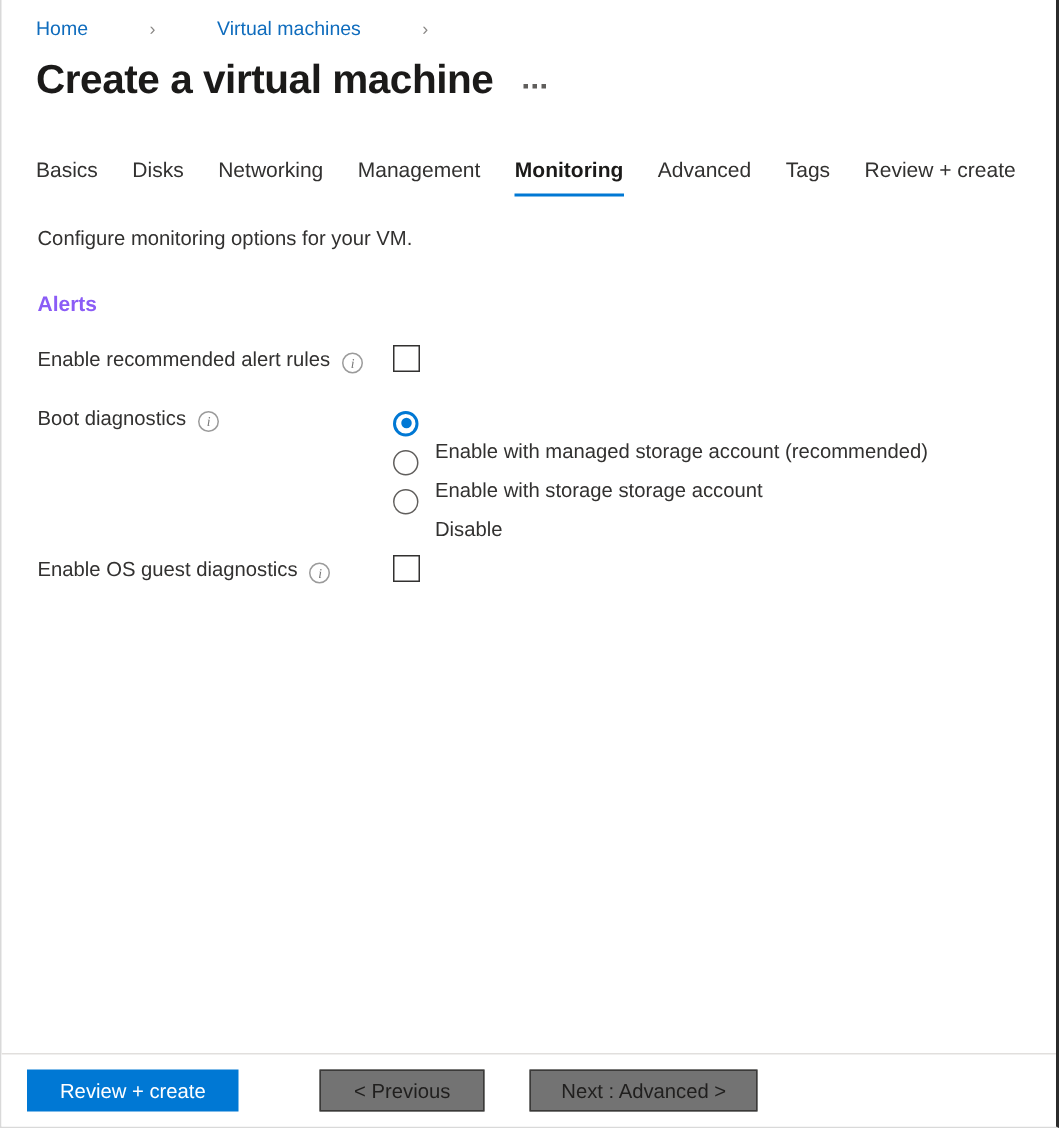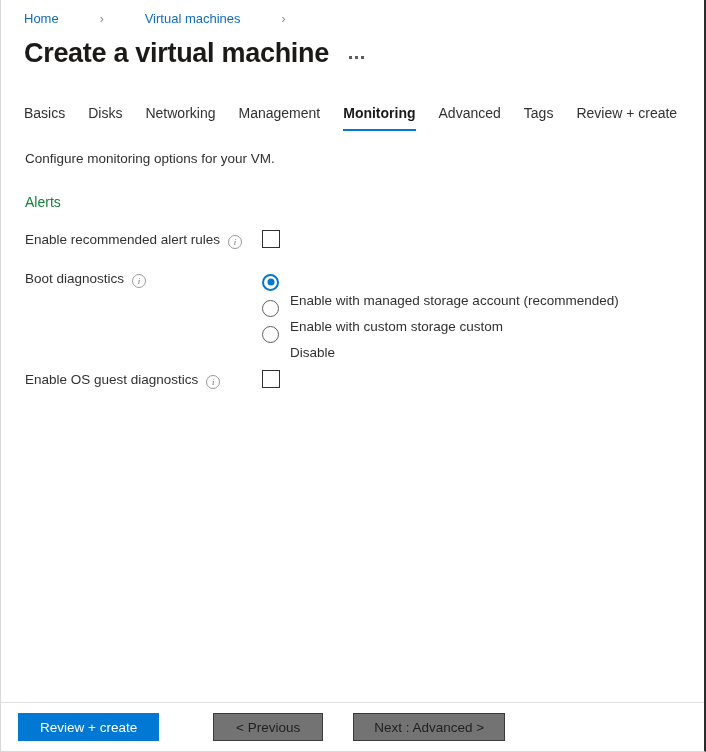--- a/index.html
+++ b/index.html
@@ -110,23 +110,23 @@
   .form {
     padding: 19px 0 0 24px;
     font-size: 13.5px;
   }
   .intro {
     color: #323130;
     font-size: 13.5px;
     line-height: 18px;
   }
   .section-heading {
-    font-weight: 400;
+    font-weight: 700;
     font-size: 14px;
-    color: #15803d;
+    color: #8b5cf6;
     margin-top: 26px;
   }
   .field-row {
     display: flex;
     align-items: flex-start;
     margin-top: 20px;
   }
   .field-label {
     width: 237px;
     display: flex;
@@ -301,21 +301,21 @@
           <span class="ltext">Boot diagnostics</span>
           <span class="info-icon">i</span>
         </div>
         <div class="radio-group">
           <div class="radio-item">
             <span class="radio checked"></span>
             <span class="radio-label">Enable with managed storage account (recommended)</span>
           </div>
           <div class="radio-item">
             <span class="radio"></span>
-            <span class="radio-label">Enable with custom storage custom</span>
+            <span class="radio-label">Enable with storage storage account</span>
           </div>
           <div class="radio-item">
             <span class="radio"></span>
             <span class="radio-label">Disable</span>
           </div>
         </div>
       </div>
 
       <div class="field-row" style="margin-top:23px;">
         <div class="field-label">

